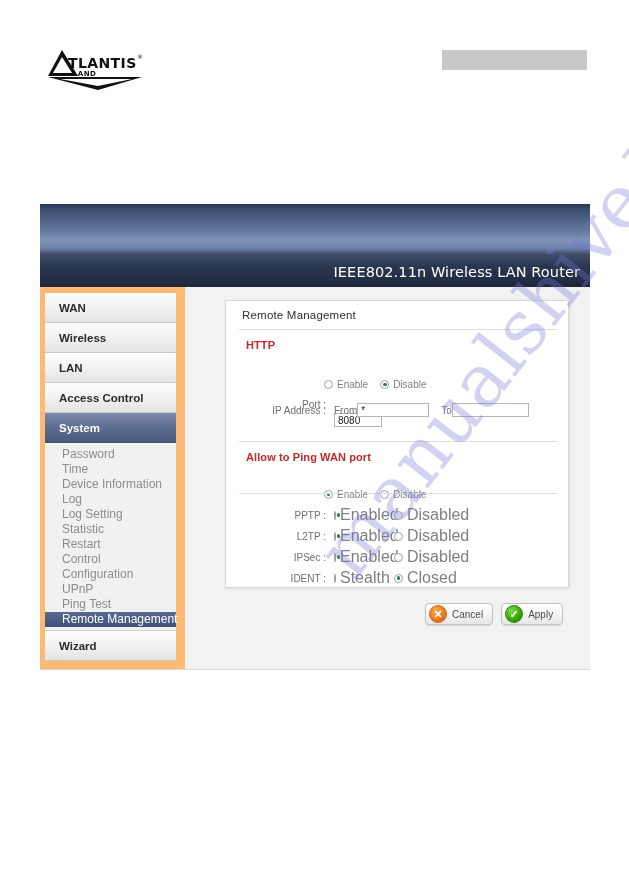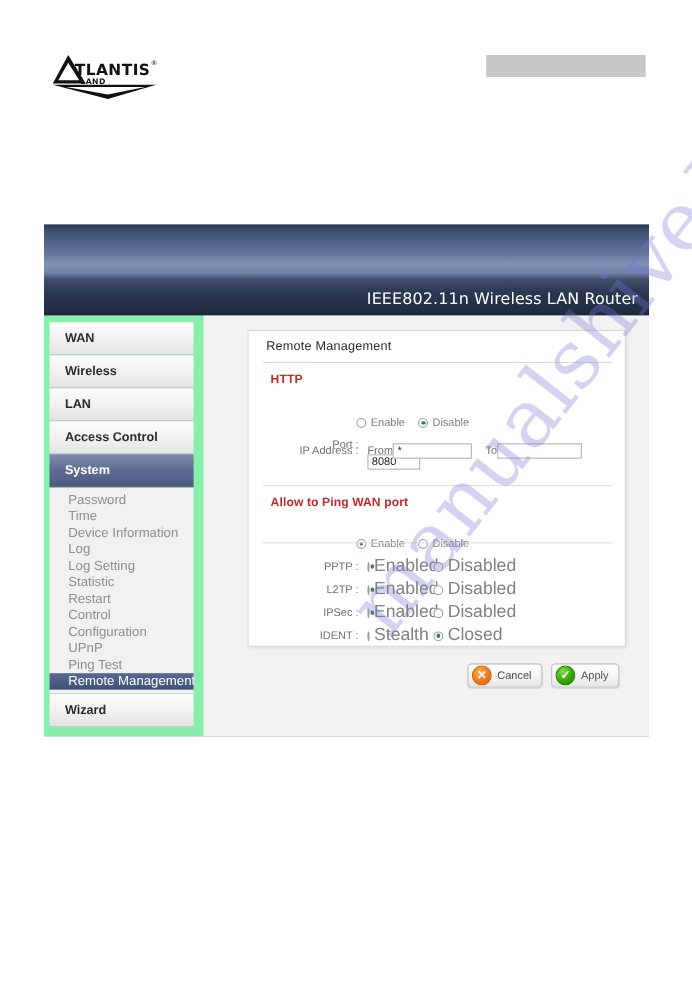--- a/index.html
+++ b/index.html
@@ -95,21 +95,21 @@
     letter-spacing: 0.1px;
     white-space: nowrap;
   }
 
   #body-area {
     position: absolute;
     left: 0;
     top: 83px;
     width: 550px;
     height: 382px;
-    background: #86efac;
+    background: #fdba74;
     border-bottom: 1px solid #d8d8d8;
   }
 
   
   #sidebar {
     position: absolute;
     left: 5px;
     top: 6px;
     width: 131px;
   }

